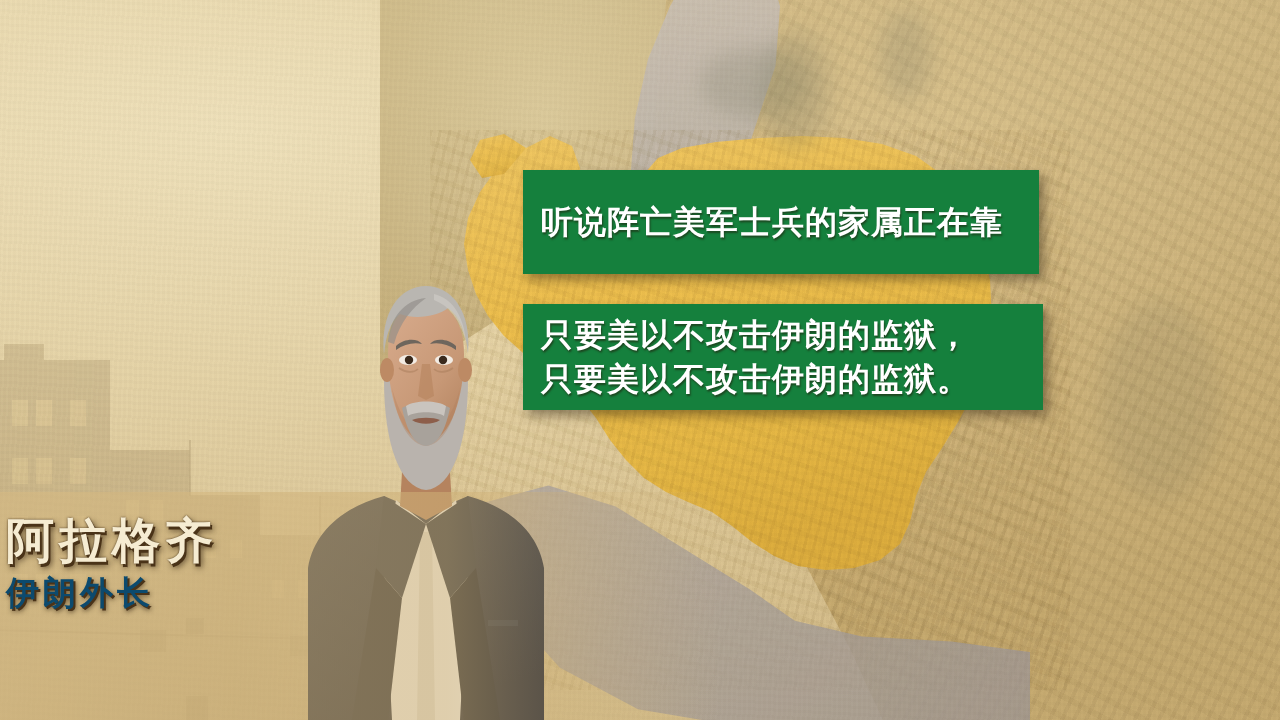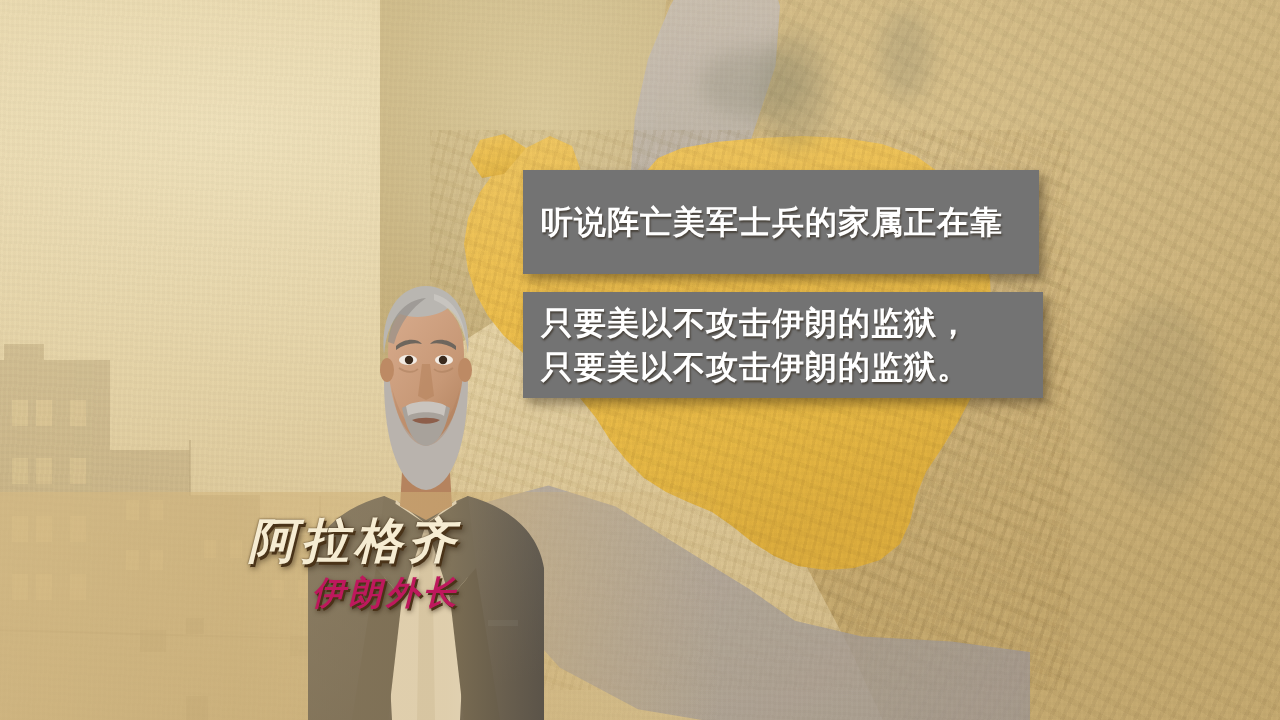--- a/index.html
+++ b/index.html
@@ -115,62 +115,61 @@
   }
   .portrait svg{width:100%;height:100%;display:block;}
 
   
   .name-band{
     position:absolute;left:0;top:492px;width:720px;height:228px;
     background:linear-gradient(to right, rgba(214,186,131,.62) 0%, rgba(206,176,118,.55) 62%, rgba(206,176,118,0) 100%);
     pointer-events:none;
   }
   .name-block{
-    position:absolute;left:0;top:516px;width:700px;
-    text-align:right;
+    position:absolute;left:6px;top:516px;width:700px;
+    text-align:left;
     padding-right:240px;
-    font-style:italic;
   }
   .name-main{
     font-size:48px;font-weight:bold;letter-spacing:5px;
     color:#f6ecd2;
     text-shadow:
       2px 3px 0 #4a3318,
       3px 4px 6px rgba(40,26,10,.75),
       0 0 2px rgba(60,40,15,.9);
     line-height:1.05;
   }
   .name-sub{
     margin-top:10px;
     font-size:33px;font-weight:bold;letter-spacing:4px;
-    color:#be185d;
+    color:#0c4a6e;
     text-shadow:
       2px 2px 0 #4a3318,
       2px 3px 5px rgba(40,26,10,.75);
     line-height:1.05;
   }
 
   
   .quote{
     position:absolute;
-    background:#737373;
+    background:#15803d;
     box-shadow:5px 6px 10px rgba(40,28,12,.42);
     color:#ffffff;
     font-weight:bold;
     letter-spacing:1px;
     display:flex;flex-direction:column;justify-content:center;
   }
   .quote .line{
     font-size:32px;
     line-height:44px;
     white-space:nowrap;
     text-shadow:1px 2px 2px rgba(35,24,10,.55);
   }
   #quote-1{ left:523px; top:170px; width:516px; height:104px; padding:10px 0 10px 18px; }
-  #quote-2{ left:523px; top:292px; width:520px; height:106px; padding:10px 0 10px 18px; }
+  #quote-2{ left:523px; top:304px; width:520px; height:106px; padding:10px 0 10px 18px; }
 </style>
 </head>
 <body>
 
 <div id="stage">
 
   <div class="bg-base"></div>
   <div class="land-west"></div>
   <div class="land-east"></div>
   <div class="land-east-tex"></div>

